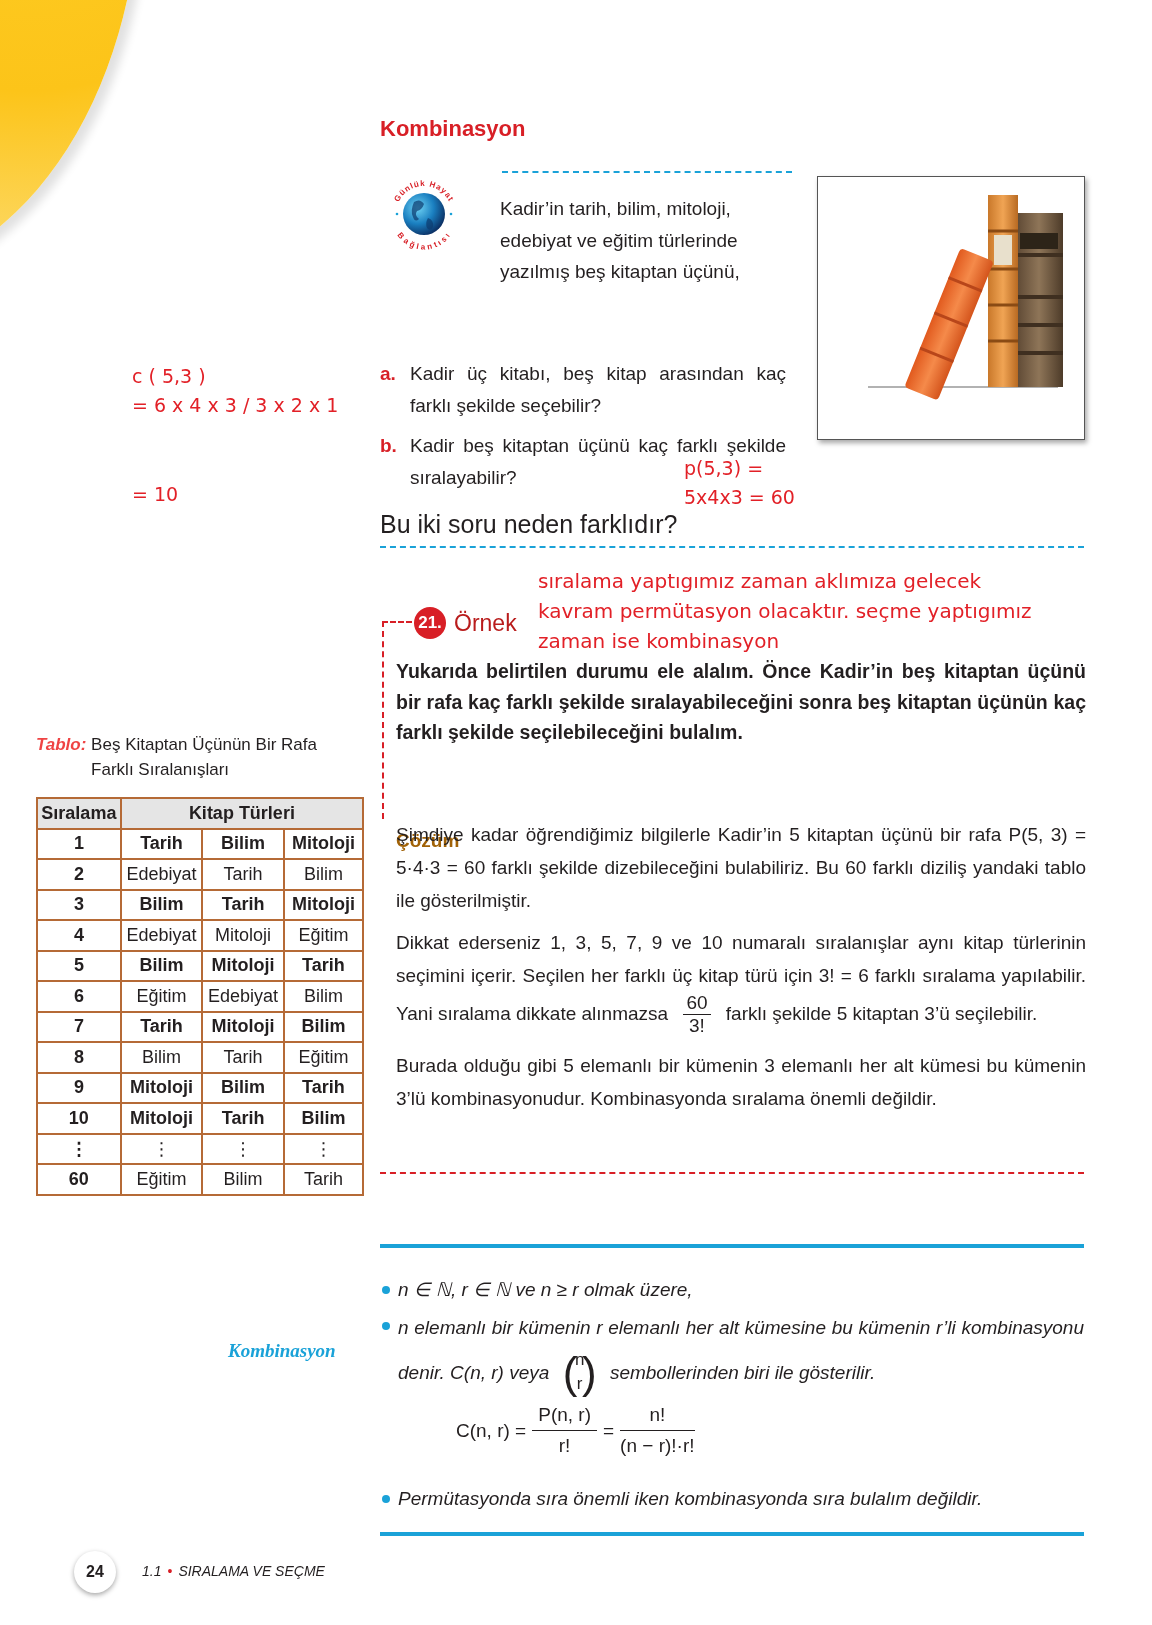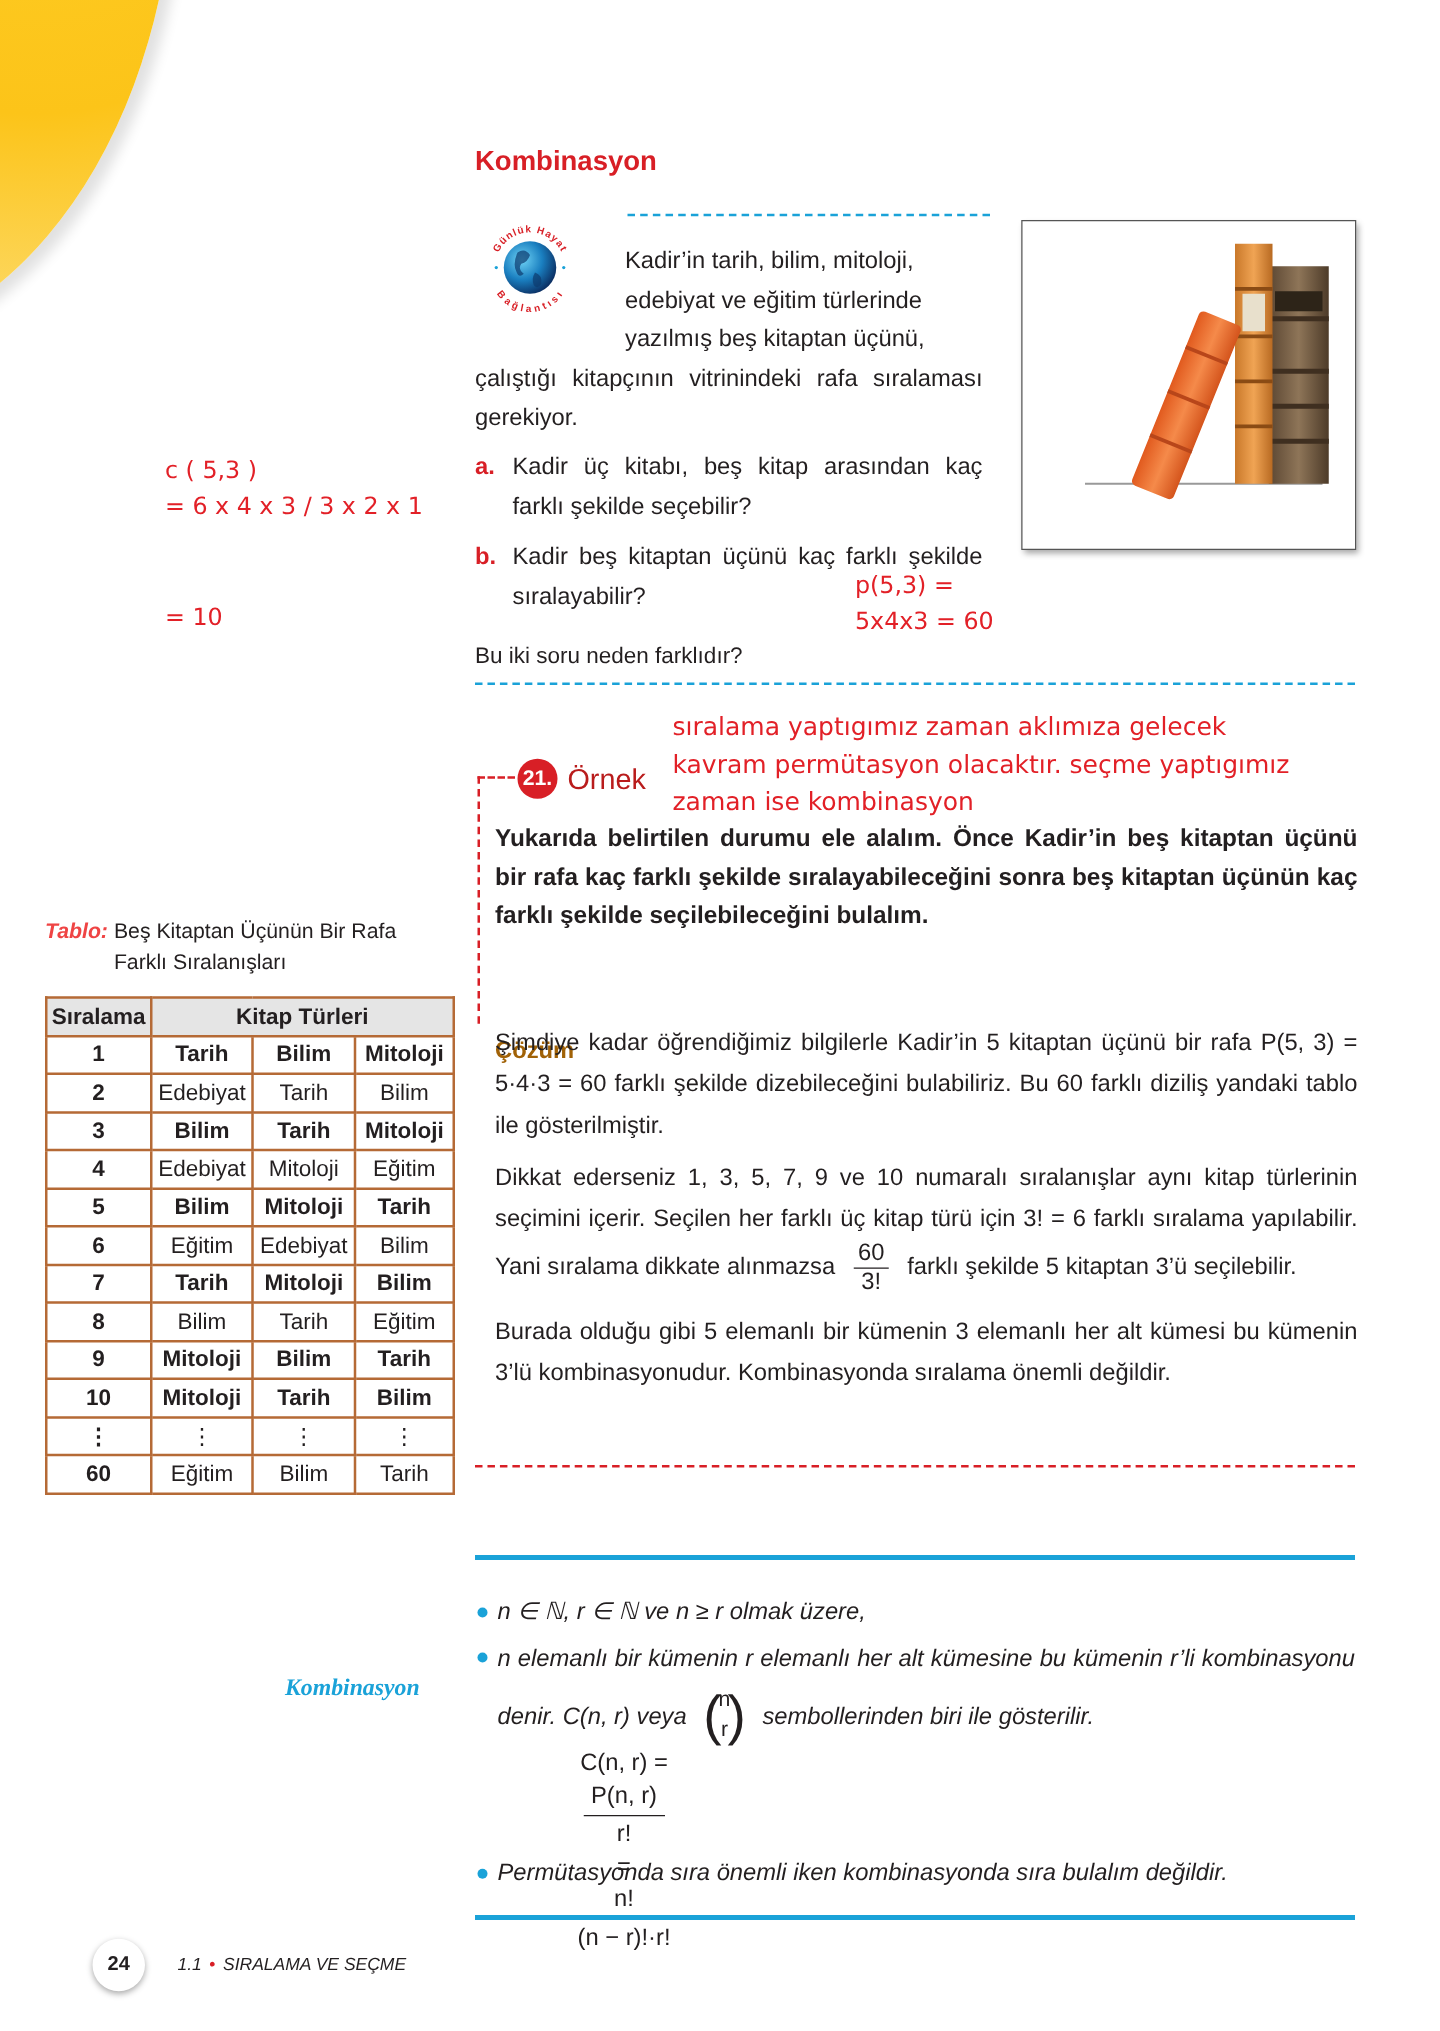--- a/index.html
+++ b/index.html
@@ -20,21 +20,21 @@
 
   .intro { left: 380px; top: 193px; width: 406px; font-size: 19px; line-height: 31.5px; text-align: justify; }
   .intro .indent-line { display: block; padding-left: 120px; }
 
   .book-photo { left: 817px; top: 176px; width: 268px; height: 264px; border: 1.5px solid #555;
     box-shadow: 2px 3px 5px rgba(0,0,0,0.35); background: #fff; overflow: hidden; }
 
   .q-list { left: 380px; top: 358px; width: 406px; font-size: 19px; line-height: 32px; }
   .q-item { position: relative; padding-left: 30px; margin-bottom: 8px; text-align: justify; }
   .q-letter { position: absolute; left: 0; top: 0; color: #d81f26; font-weight: bold; }
-  .q-question { font-size: 18px; margin-top: 14px; }
+  .q-question { font-size: 25px; margin-top: 14px; }
 
   .handnote { font-family: "DejaVu Sans", sans-serif; color: #e22027; font-size: 19px; line-height: 29px; }
   .note-c { left: 132px; top: 362px; }
   .note-c10 { left: 132px; top: 480px; }
   .note-p { left: 684px; top: 454px; }
 
   .blue-dash-mid { left: 380px; top: 546px; width: 704px; border-top: 2.5px dashed #1aa2d8; }
 
   .note-perm { left: 538px; top: 566px; width: 520px; font-size: 20px; line-height: 30px; }
 
@@ -77,21 +77,21 @@
 
   .def-bullets { left: 380px; top: 1272px; width: 704px; font-size: 19px; font-style: italic; line-height: 36px; }
   .def-bullet { position: relative; padding-left: 18px; text-align: justify; }
   .def-bullet .dot { position: absolute; left: 2px; top: 14px; width: 8px; height: 8px; border-radius: 50%; background: #1aa2d8; }
   .binom { display: inline-block; vertical-align: middle; font-style: normal; position: relative; margin: 0 8px; width: 34px; height: 52px; }
   .binom .bl, .binom .br { position: absolute; top: 0; font-size: 44px; line-height: 50px; font-weight: 100; }
   .binom .bl { left: 0; } .binom .br { right: 0; }
   .binom .bt, .binom .bb { position: absolute; left: 0; width: 34px; text-align: center; font-size: 17px; line-height: 20px; }
   .binom .bt { top: 2px; } .binom .bb { top: 26px; }
 
-  .formula { left: 456px; top: 1400px; font-size: 19px; display: flex; align-items: center; flex-direction: column; }
+  .formula { left: 456px; top: 1400px; font-size: 19px; display: flex; align-items: center; }
   .formula .frac { margin: 0 6px; line-height: 30px; }
   .formula .frac .num { padding: 0 6px; }
 
   .final-bullet { left: 380px; top: 1484px; width: 704px; font-size: 19px; font-style: italic; line-height: 30px; padding-left: 18px; }
   .final-bullet .dot { position: absolute; left: 2px; top: 11px; width: 8px; height: 8px; border-radius: 50%; background: #1aa2d8; }
 
   .page-number { left: 74px; top: 1551px; width: 42px; height: 42px; border-radius: 50%; background: #fff;
     box-shadow: 0 2px 5px rgba(0,0,0,0.35); font-size: 16px; font-weight: bold; text-align: center; line-height: 42px; }
   .footer-section { left: 142px; top: 1563px; font-size: 14px; font-style: italic; color: #231f20; }
   .footer-section .sep { color: #d81f26; font-style: normal; margin: 0 6px; }
@@ -123,21 +123,20 @@
     <circle cx="67" cy="40" r="1.3" fill="#1aa2d8"></circle>
     <text font-size="8" font-weight="bold" fill="#d81f26" font-family="Liberation Sans, sans-serif" letter-spacing="1"><textPath href="#arcTop" startOffset="50%" text-anchor="middle">Günlük Hayat</textPath></text>
     <text font-size="8" font-weight="bold" fill="#d81f26" font-family="Liberation Sans, sans-serif" letter-spacing="1.5"><textPath href="#arcBot" startOffset="50%" text-anchor="middle" dominant-baseline="hanging">Bağlantısı</textPath></text>
   </svg>
 </div>
 
 <div class="abs intro">
   <span class="indent-line">Kadir’in tarih, bilim, mitoloji,</span>
   <span class="indent-line">edebiyat ve eğitim türlerinde</span>
   <span class="indent-line">yazılmış beş kitaptan üçünü,</span>
-  <span>çalıştığı kitapçının vitrinindeki rafa sıralaması gerekiyor.</span>
 </div>
 
 <div class="abs book-photo">
   <svg width="268" height="264" viewBox="0 0 268 264">
     <defs>
       <linearGradient id="bo" x1="0" x2="1">
         <stop offset="0" stop-color="#e15a1e"></stop>
           <stop offset="0.5" stop-color="#f58a4a"></stop>
           <stop offset="1" stop-color="#d4541c"></stop>
       </linearGradient>

